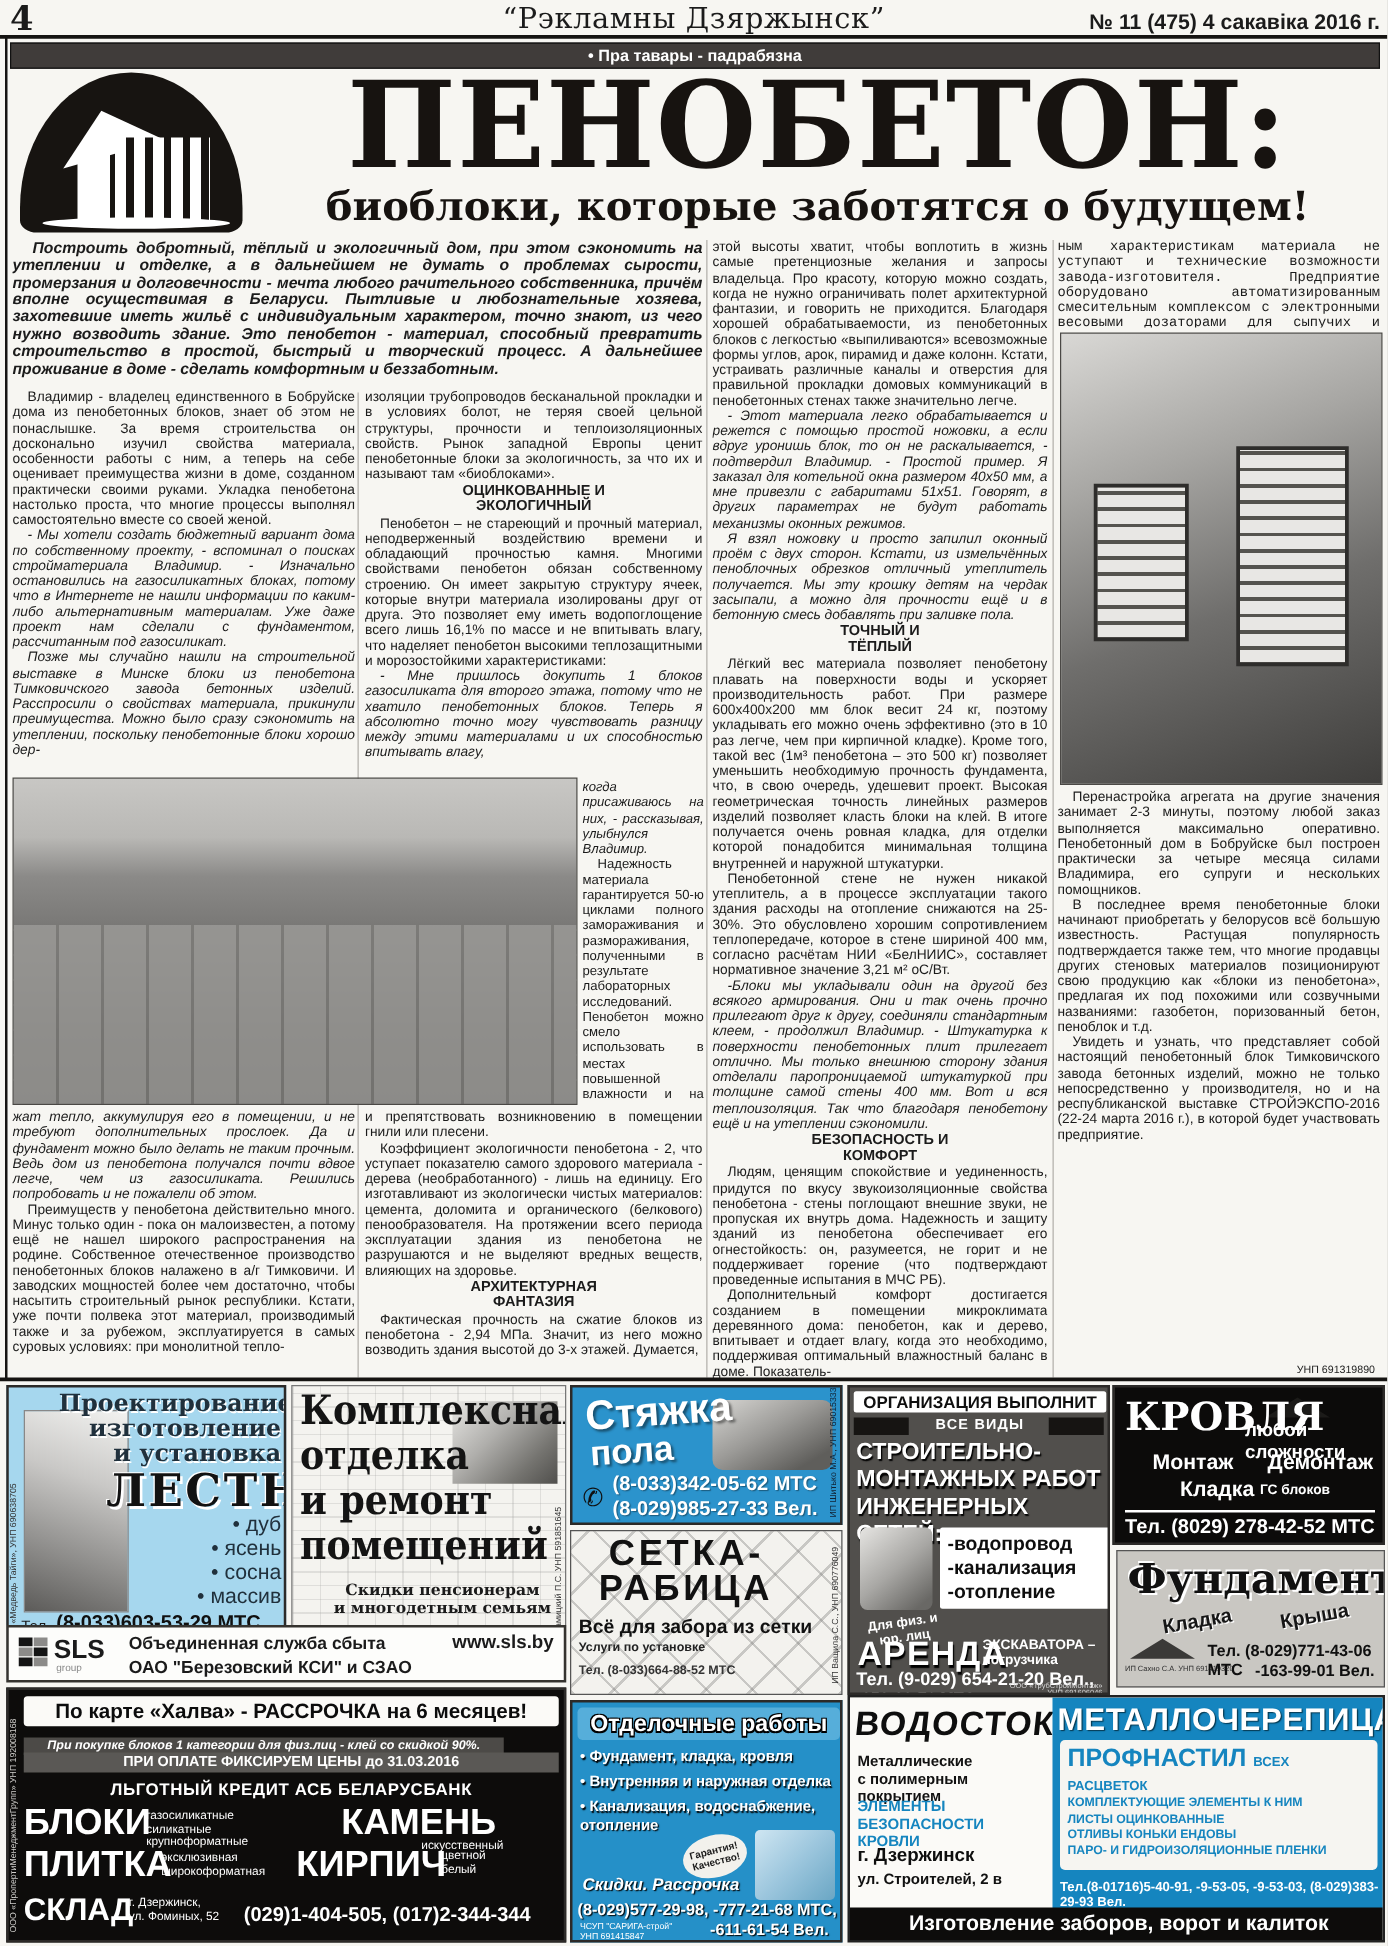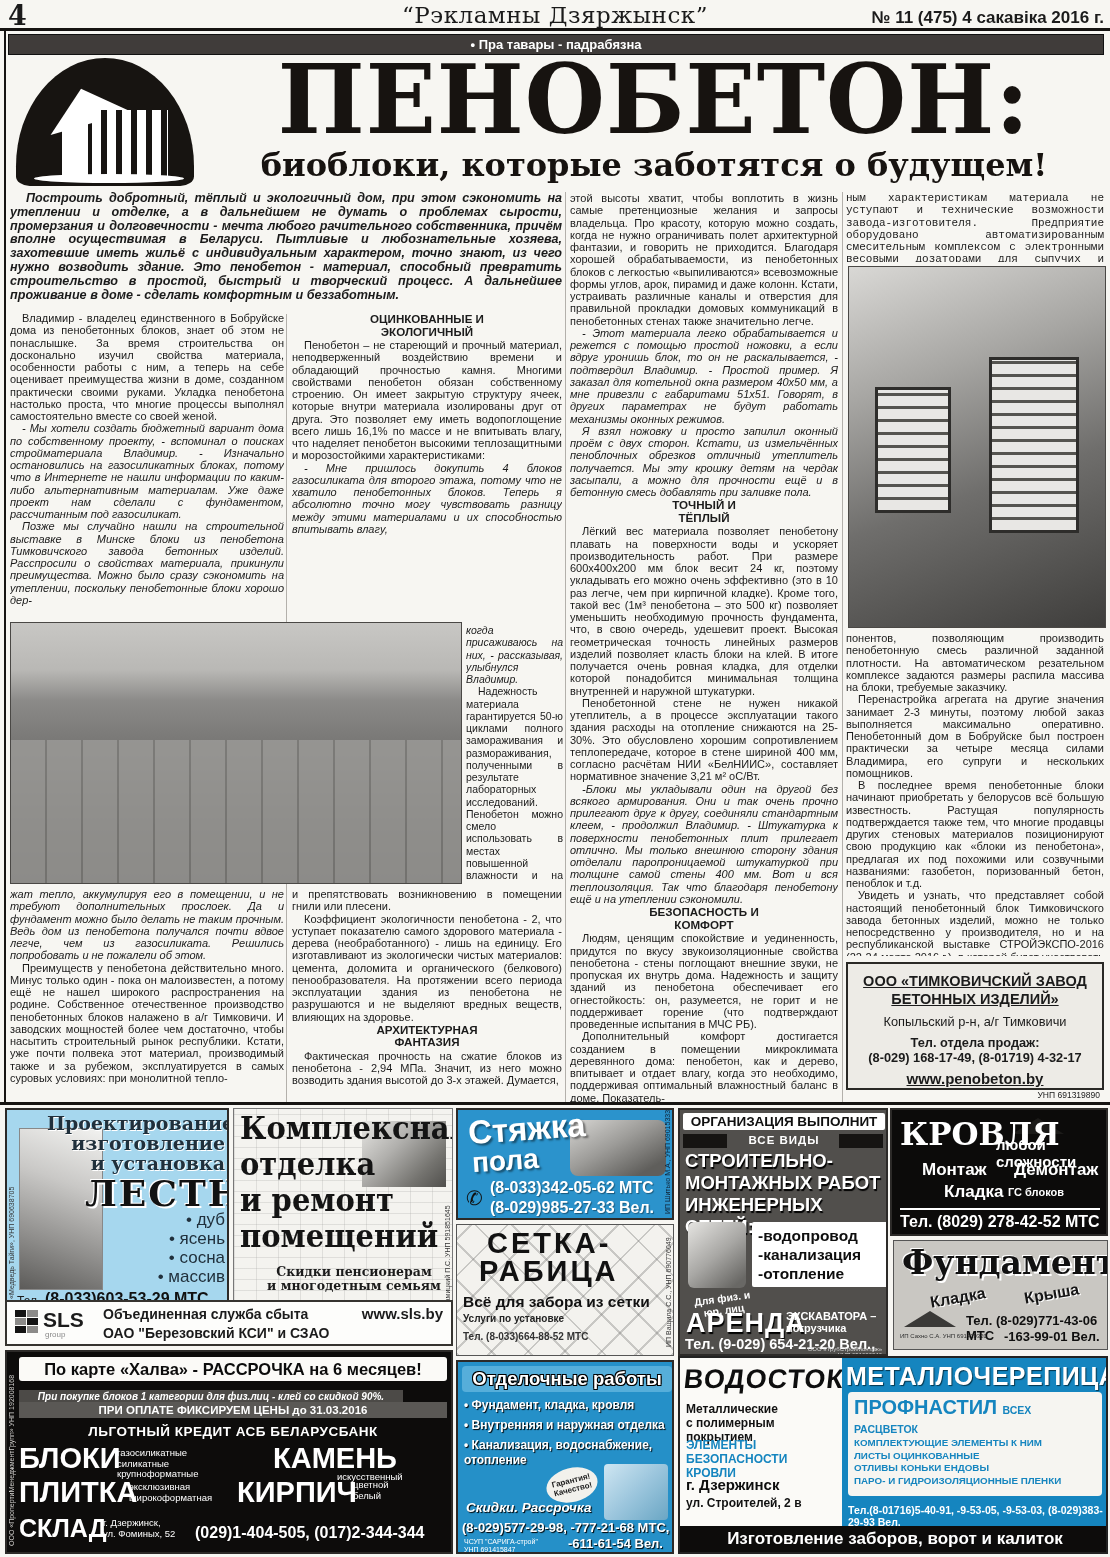--- a/index.html
+++ b/index.html
@@ -192,24 +192,25 @@
   <div class="abs photo ph1" style="left:10px;top:622px;width:450px;height:260px;">
     <div class="blocks"></div>
   </div>
 
   <div class="abs colbox" style="left:10px;top:888px;width:274px;height:214px;">
     <p class="bp it" style="text-indent:0;">жат тепло, аккумулируя его в помещении, и не требуют дополнительных прослоек. Да и фундамент можно было делать не таким прочным. Ведь дом из пенобетона получался почти вдвое легче, чем из газосиликата. Решились попробовать и не пожалели об этом.</p>
     <p class="bp">Преимуществ у пенобетона действительно много. Минус только один - пока он малоизвестен, а потому ещё не нашел широкого распространения на родине. Собственное отечественное производство пенобетонных блоков налажено в а/г Тимковичи. И заводских мощностей более чем достаточно, чтобы насытить строительный рынок республики. Кстати, уже почти полвека этот материал, производимый также и за рубежом, эксплуатируется в самых суровых условиях: при монолитной тепло-</p>
   </div>
 
   <div class="abs colbox" style="left:292px;top:312px;width:270px;height:308px;">
+    <p class="bp" style="text-indent:0;">изоляции трубопроводов бесканальной прокладки и в условиях болот, не теряя своей цельной структуры, прочности и теплоизоляционных свойств. Рынок западной Европы ценит пенобетонные блоки за экологичность, за что их и называют там «биоблоками».</p>
     <div class="bh">ОЦИНКОВАННЫЕ И
 ЭКОЛОГИЧНЫЙ</div>
     <p class="bp">Пенобетон – не стареющий и прочный материал, неподверженный воздействию времени и обладающий прочностью камня. Многими свойствами пенобетон обязан собственному строению. Он имеет закрытую структуру ячеек, которые внутри материала изолированы друг от друга. Это позволяет ему иметь водопоглощение всего лишь 16,1% по массе и не впитывать влагу, что наделяет пенобетон высокими теплозащитными и морозостойкими характеристиками:</p>
-    <p class="bp it">- Мне пришлось докупить 4 блоков газосиликата для второго этажа, потому что не хватило пенобетонных блоков. Теперь я абсолютно точно могу чувствовать разницу между этими материалами и их способностью впитывать влагу,</p>
+    <p class="bp it">- Мне пришлось докупить 1 блоков газосиликата для второго этажа, потому что не хватило пенобетонных блоков. Теперь я абсолютно точно могу чувствовать разницу между этими материалами и их способностью впитывать влагу,</p>
   </div>
   <div class="abs colbox" style="left:466px;top:624px;width:97px;height:258px;">
     <p class="bp it" style="text-indent:0;font-size:10.5px;">когда присаживаюсь на них, - рассказывая, улыбнулся Владимир.</p>
     <p class="bp" style="font-size:10.5px;">Надежность материала гарантируется 50-ю циклами полного замораживания и размораживания, полученными в результате лабораторных исследований. Пенобетон можно смело использовать в местах повышенной влажности и на стыках «холод-тепло». При этом он будет продолжать набирать прочность ещё не один десяток лет</p>
   </div>
   <div class="abs colbox" style="left:292px;top:888px;width:270px;height:214px;">
     <p class="bp" style="text-indent:0;">и препятствовать возникновению в помещении гнили или плесени.</p>
     <p class="bp">Коэффициент экологичности пенобетона - 2, что уступает показателю самого здорового материала - дерева (необработанного) - лишь на единицу. Его изготавливают из экологически чистых материалов: цемента, доломита и органического (белкового) пенообразователя. На протяжении всего периода эксплуатации здания из пенобетона не разрушаются и не выделяют вредных веществ, влияющих на здоровье.</p>
     <div class="bh">АРХИТЕКТУРНАЯ
 ФАНТАЗИЯ</div>
@@ -234,34 +235,25 @@
   <div class="abs colbox" style="left:846px;top:192px;width:258px;height:70px;">
     <p class="bp" style="text-indent:0;font-family:Liberation Mono, monospace;">ным характеристикам материала не уступают и технические возможности завода-изготовителя. Предприятие оборудовано автоматизированным смесительным комплексом с электронными весовыми дозаторами для сыпучих и жидкостных ком-</p>
   </div>
 
   <div class="abs photo ph2" style="left:848px;top:266px;width:256px;height:360px;">
     <div class="win" style="left:26px;top:120px;width:70px;height:120px;"></div>
     <div class="win" style="left:140px;top:90px;width:84px;height:170px;"></div>
   </div>
 
   <div class="abs colbox" style="left:846px;top:632px;width:258px;height:324px;">
-    <p class="bp" style="text-indent:0;">понентов, позволяющим производить пенобетонную смесь различной заданной плотности. На автоматическом резательном комплексе задаются размеры распила массива на блоки, требуемые заказчику.</p>
     <p class="bp">Перенастройка агрегата на другие значения занимает 2-3 минуты, поэтому любой заказ выполняется максимально оперативно. Пенобетонный дом в Бобруйске был построен практически за четыре месяца силами Владимира, его супруги и нескольких помощников.</p>
     <p class="bp">В последнее время пенобетонные блоки начинают приобретать у белорусов всё большую известность. Растущая популярность подтверждается также тем, что многие продавцы других стеновых материалов позиционируют свою продукцию как «блоки из пенобетона», предлагая их под похожими или созвучными названиями: газобетон, поризованный бетон, пеноблок и т.д.</p>
     <p class="bp">Увидеть и узнать, что представляет собой настоящий пенобетонный блок Тимковичского завода бетонных изделий, можно не только непосредственно у производителя, но и на республиканской выставке СТРОЙЭКСПО-2016 (22-24 марта 2016 г.), в которой будет участвовать предприятие.</p>
   </div>
 
-  <div class="abs contact" style="left:846px;top:962px;width:254px;height:124px;">
-    <div class="c-name">ООО «ТИМКОВИЧСКИЙ ЗАВОД
-БЕТОННЫХ ИЗДЕЛИЙ»</div>
-    <div class="c-addr">Копыльский р-н, а/г Тимковичи</div>
-    <div class="c-lbl">Тел. отдела продаж:</div>
-    <div class="c-ph">(8-029) 168-17-49, (8-01719) 4-32-17</div>
-    <div class="c-site">www.penobeton.by</div>
-  </div>
   <div class="abs c-unp" style="left:846px;top:1090px;width:254px;">УНП 691319890</div>
 
   <div class="abs rule" style="left:0;top:1102px;width:1110px;height:3px;"></div>
 
   <div class="abs ad lest" style="left:5px;top:1108px;width:224px;height:228px;">
     <div class="abs vt" style="left:1px;top:10px;height:200px;">ЧПУП «Медведь Тайги», УНП 690638705</div>
     <div class="abs stair" style="left:12px;top:18px;width:82px;height:160px;"></div>
     <div class="abs t1" style="left:40px;top:3px;width:178px;">Проектирование,</div>
     <div class="abs t1" style="left:40px;top:23px;width:178px;">изготовление</div>
     <div class="abs t1" style="left:40px;top:43px;width:178px;">и установка</div>

